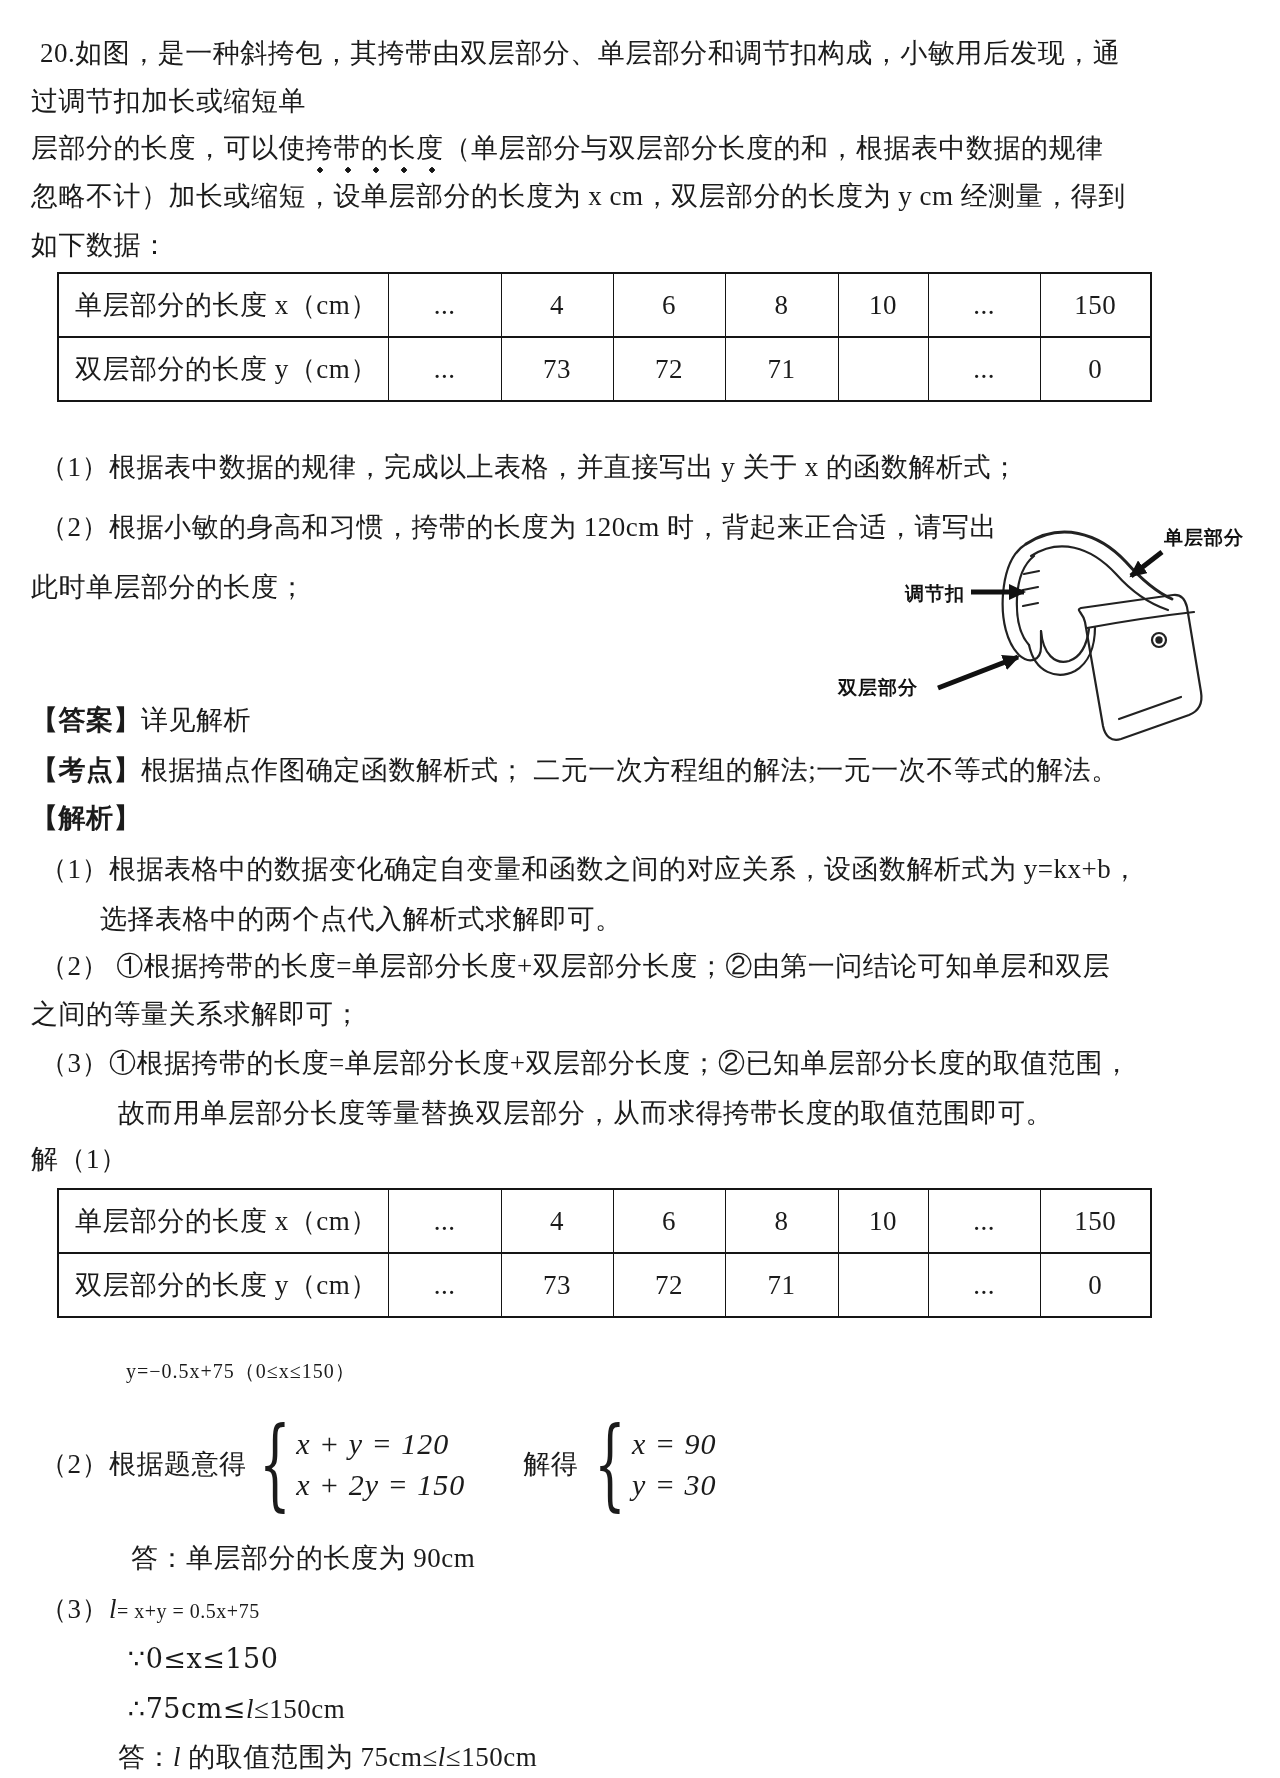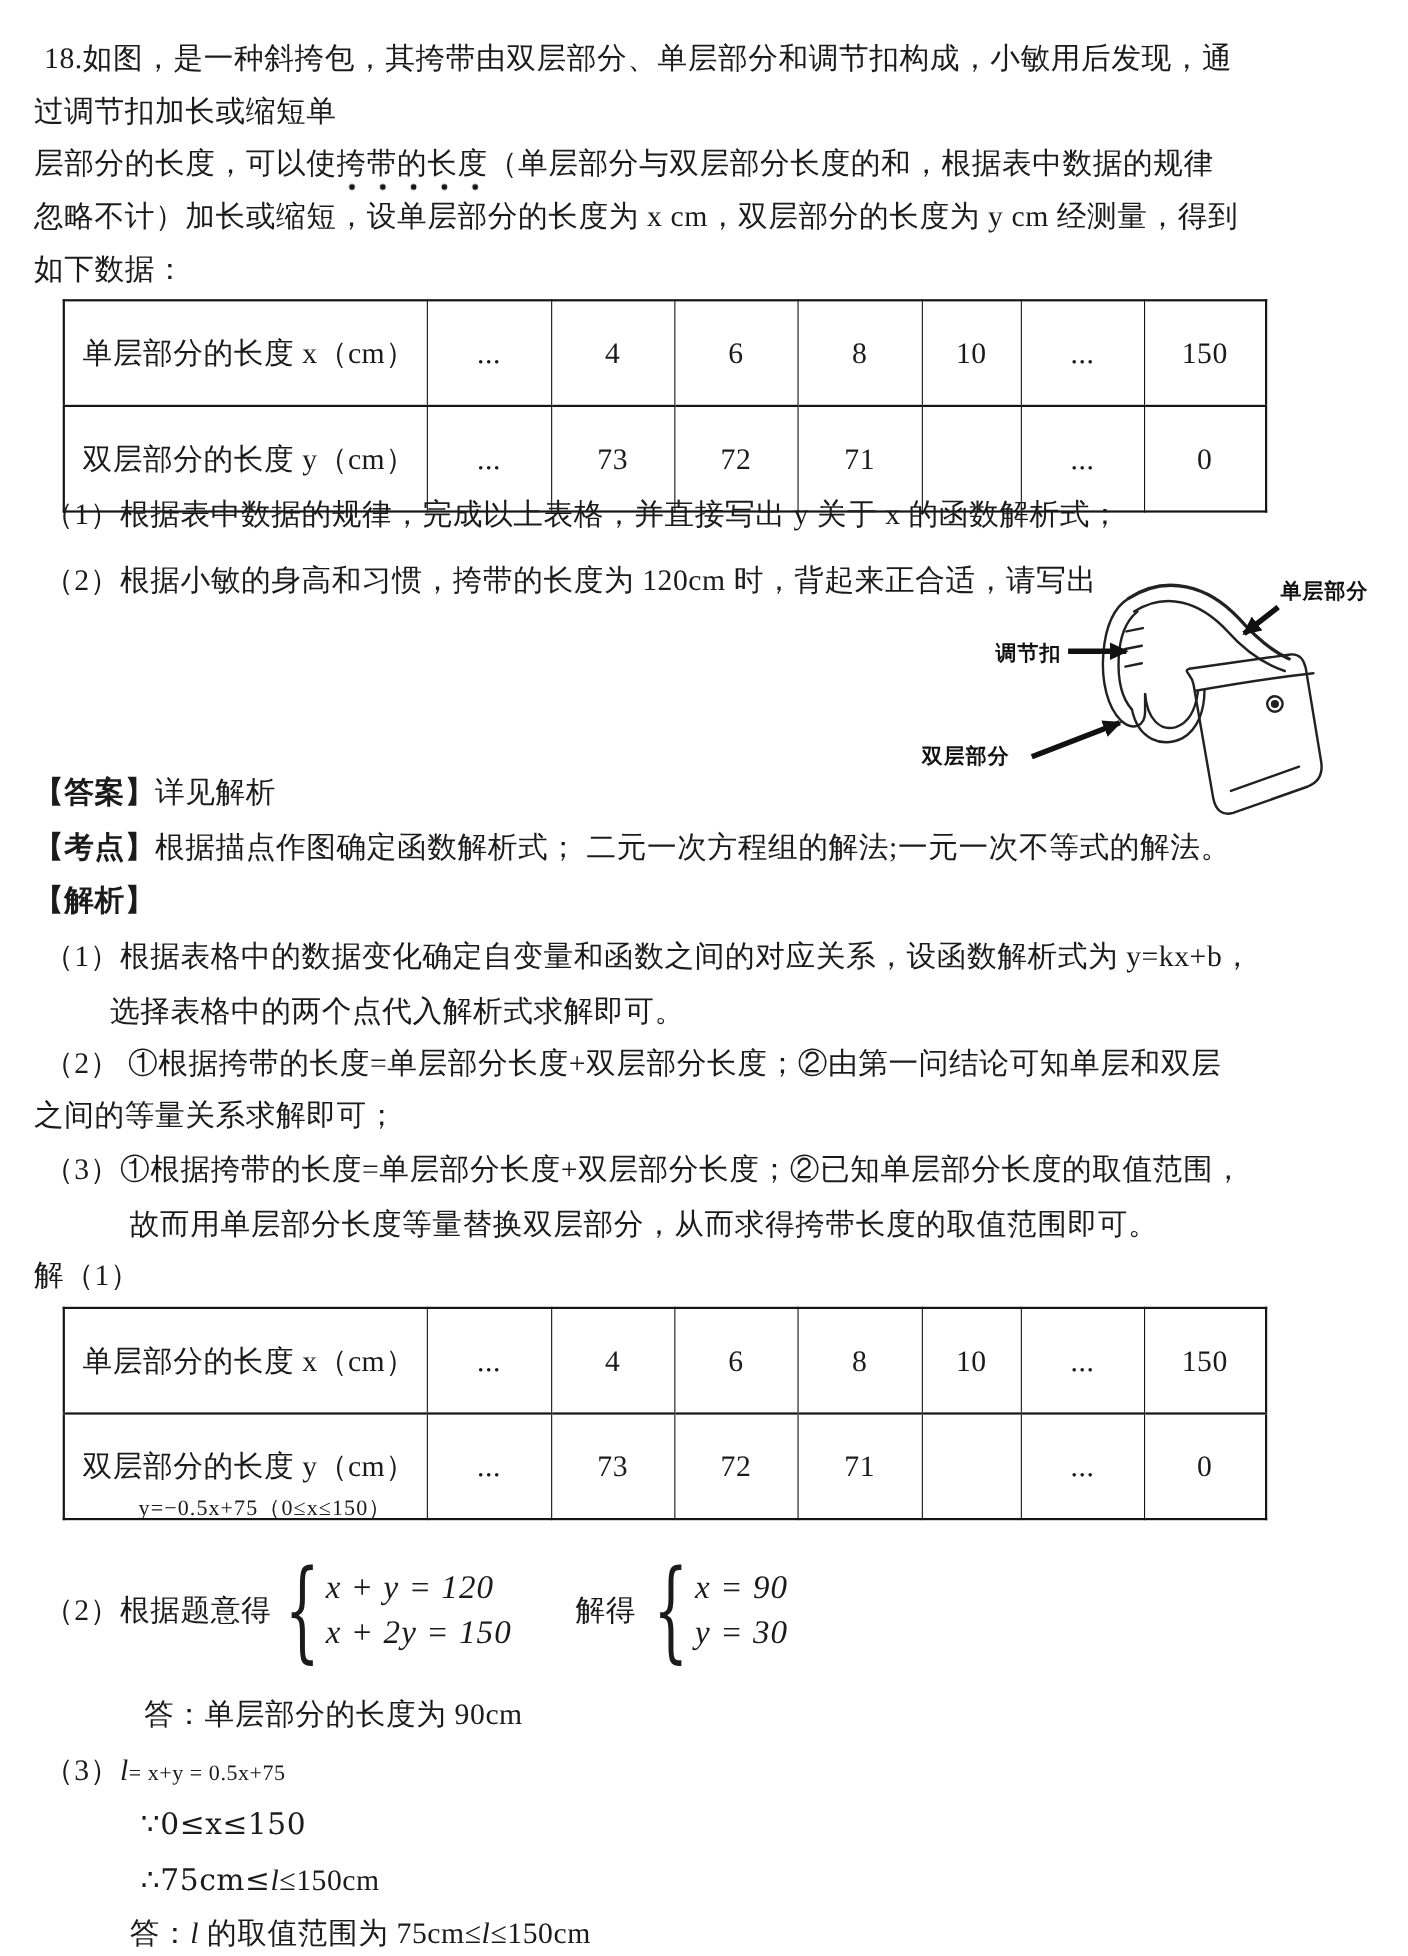--- a/index.html
+++ b/index.html
@@ -21,21 +21,21 @@
     background-size:28px 8px;
     background-repeat:repeat-x;
     background-position:0 100%;
   }
   table.dtable {
     position:absolute; border-collapse:collapse; table-layout:fixed;
     width:1093px; background:#fff;
   }
   table.dtable td {
     border:1.6px solid #151515; height:62px;
-    font-size:27px; text-align:center; padding:16px; letter-spacing:0.5px;
+    font-size:27px; text-align:center; padding:0; letter-spacing:0.5px;
     overflow:hidden; white-space:nowrap;margin-top:26px;
   }
   table.dtable { border:2.4px solid #151515; }
   table.dtable tr.toprow td { border-bottom-width:2.8px; }
   table.dtable td.lbl { text-align:left; padding-left:16px; }
   .sysrow { position:absolute; display:flex; align-items:center; white-space:nowrap; }
   .sysrow .pre { font-size:27px; letter-spacing:0.5px; }
   .brace {
     font-size:100px; line-height:0.92; font-weight:400;
     transform:scaleX(0.5); margin:0 -10px 0 -4px;
@@ -50,21 +50,21 @@
   .figlabel {
     font-size:19px; font-weight:bold; letter-spacing:1px;
     font-family:"Liberation Serif",serif;
   }
 </style>
 </head>
 <body>
 
 <div class="page">
 
-  <div class="ln" style="top:36px;left:40px">18.如图，是一种斜挎包，其挎带由双层部分、单层部分和调节扣构成，小敏用后发现，通</div>
+  <div class="ln" style="top:36px;left:40px">20.如图，是一种斜挎包，其挎带由双层部分、单层部分和调节扣构成，小敏用后发现，通</div>
   <div class="ln" style="top:84px;left:31px">过调节扣加长或缩短单</div>
   <div class="ln" style="top:131px;left:31px"><span>层部分的长度，可以使</span><span class="emph">挎带的长度</span><span>（单层部分与双层部分长度的和，根据表中数据的规律</span></div>
   <div class="ln" style="top:179px;left:31px">忽略不计）加长或缩短，设单层部分的长度为 x cm，双层部分的长度为 y cm 经测量，得到</div>
   <div class="ln" style="top:228px;left:31px">如下数据：</div>
 
   <table class="dtable" style="left:57px;top:272px">
     <colgroup>
       <col style="width:330px">
         <col style="width:113px">
         <col style="width:112px">
@@ -93,20 +93,21 @@
       <td>71</td>
       <td></td>
       <td>...</td>
       <td>0</td>
     </tr>
   </tbody>
     </table>
 
   <div class="ln" style="top:450px;left:40px">（1）根据表中数据的规律，完成以上表格，并直接写出 y 关于 x 的函数解析式；</div>
   <div class="ln" style="top:510px;left:40px">（2）根据小敏的身高和习惯，挎带的长度为 120cm 时，背起来正合适，请写出</div>
+  <div class="ln" style="top:570px;left:31px">此时单层部分的长度；</div>
 
   <div class="fig">
     <svg width="452" height="235" viewBox="0 0 452 235" xmlns="http://www.w3.org/2000/svg">
       <defs>
         <marker id="ah" markerUnits="userSpaceOnUse" markerWidth="18" markerHeight="16" refX="15" refY="8" orient="auto">
           <path d="M0,0 L17,8 L0,16 z" fill="#111"></path>
         </marker>
       </defs>
       <g stroke="#222" fill="none" stroke-width="2.2" stroke-linecap="round">
 

